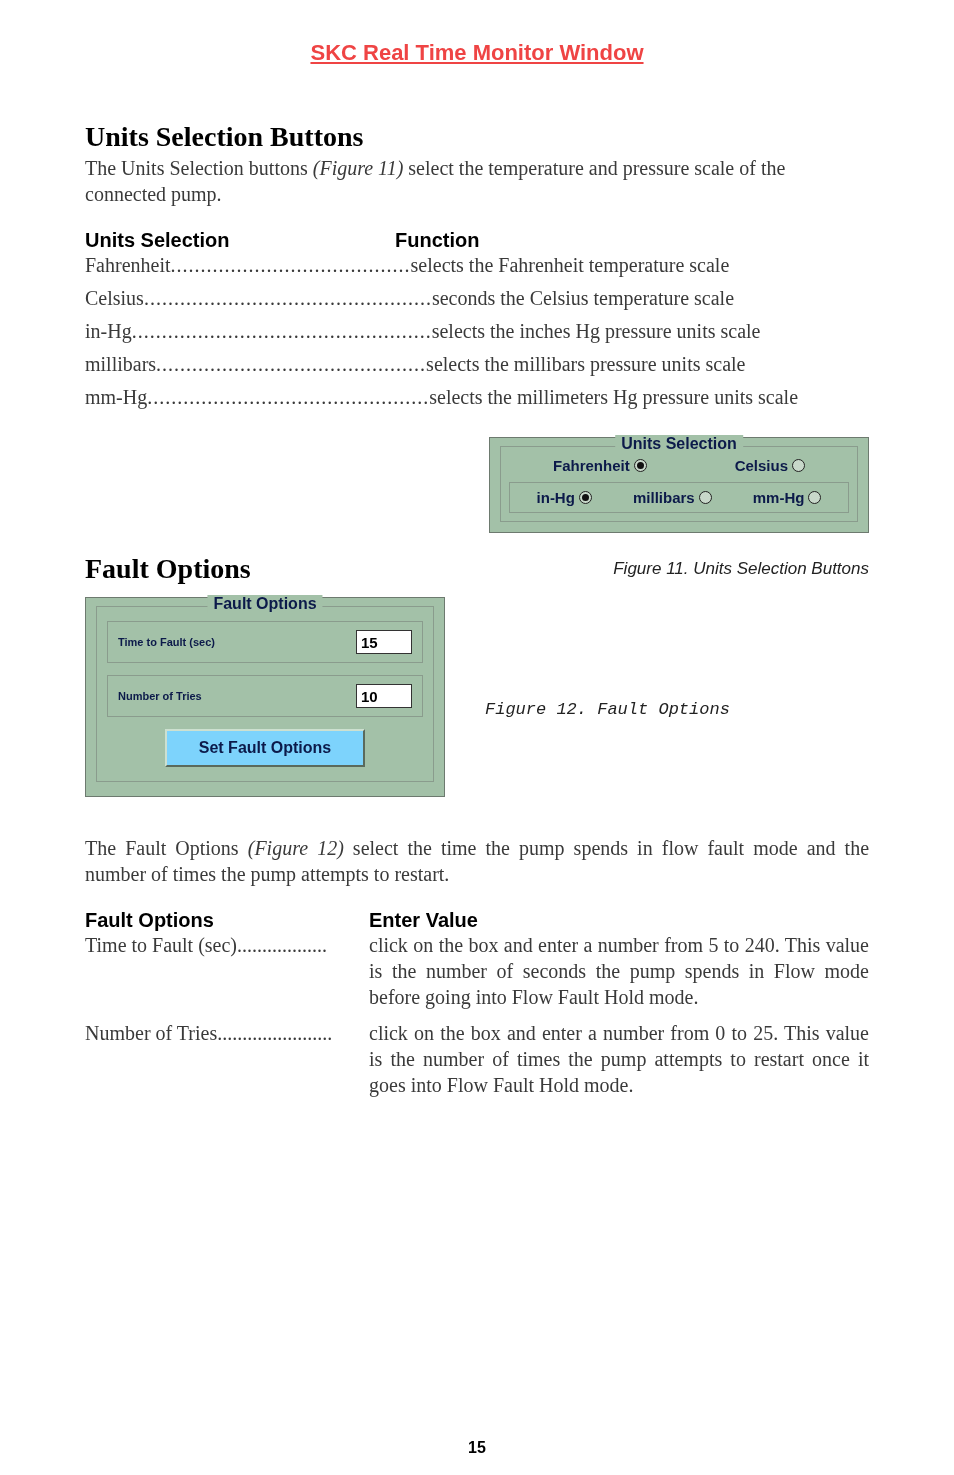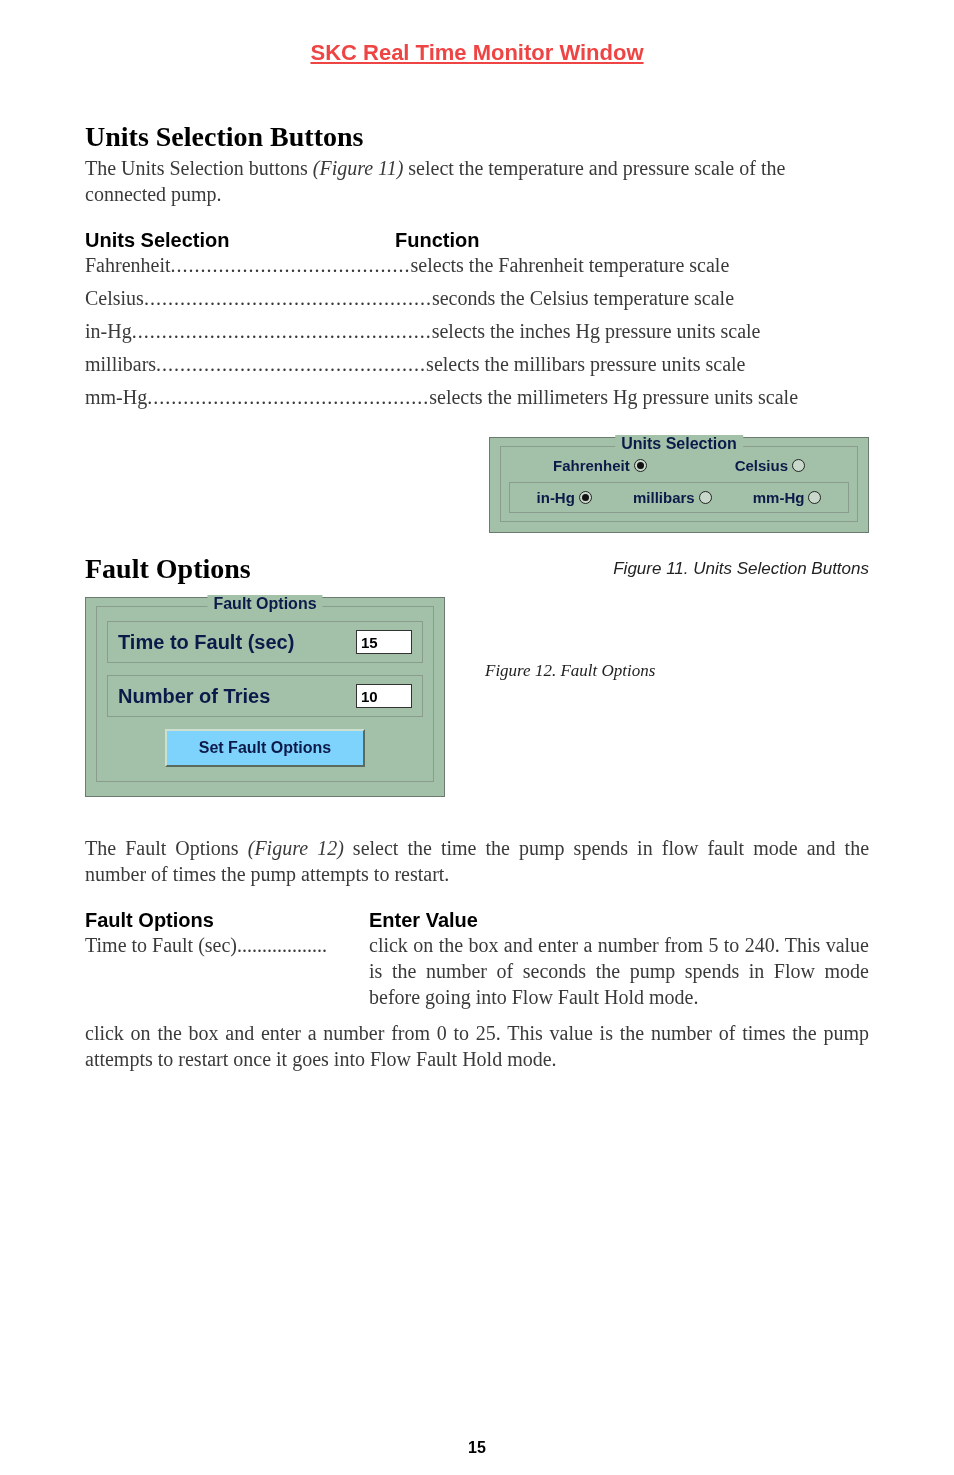--- a/index.html
+++ b/index.html
@@ -160,21 +160,21 @@
     border: 1px solid #8a9c8d;
     padding: 8px 10px;
     display: flex;
     align-items: center;
     justify-content: space-between;
     margin-bottom: 12px;
   }
   .input-row label {
     font-family: Arial, sans-serif;
     font-weight: bold;
-    font-size: 20px;
+    font-size: 11px;
     color: #0c1a4a;
   }
   .input-row input {
     width: 56px;
     height: 24px;
     font-family: Arial, sans-serif;
     font-weight: bold;
     font-size: 15px;
     padding: 2px 4px;
     border: 1px solid #333;
@@ -191,25 +191,25 @@
     border-right: 2px solid #5a6a5c;
     border-bottom: 2px solid #5a6a5c;
     font-family: Arial, sans-serif;
     font-weight: bold;
     font-size: 16px;
     color: #0c1a4a;
     text-align: center;
     cursor: pointer;
   }
   .fig12 {
-    font-family: Liberation Serif, serif;
+    font-family: Liberation Mono, monospace;
     font-style: italic;
     font-size: 17px;
     color: #222;
-    margin-top: 64px;
+    margin-top: 103px;
     text-align: right;
   }
   .col-heads2 {
     display: flex;
     margin-bottom: 0px;
   }
   .col-heads2 span {
     font-family: Arial, Helvetica, sans-serif;
     font-weight: bold;
     font-size: 20px;
@@ -344,16 +344,17 @@
 <div class="col-heads2">
   <span class="left">Fault Options</span>
   <span>Enter Value</span>
 </div>
 
 <div class="def-block">
   <div class="termcol">Time to Fault (sec)..................</div>
   <div class="desccol">click on the box and enter a number from 5 to 240. This value is the number of seconds the pump spends in Flow mode before going into Flow Fault Hold mode.</div>
 </div>
 <div class="def-block">
+  <div class="termcol">Number of Tries.......................</div>
   <div class="desccol">click on the box and enter a number from 0 to 25. This value is the number of times the pump attempts to restart once it goes into Flow Fault Hold mode.</div>
 </div>
 
 <div class="page-num">15</div>
 
 </body></html>

